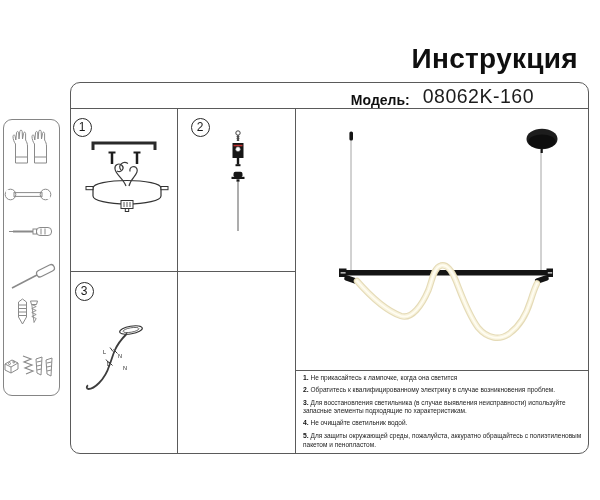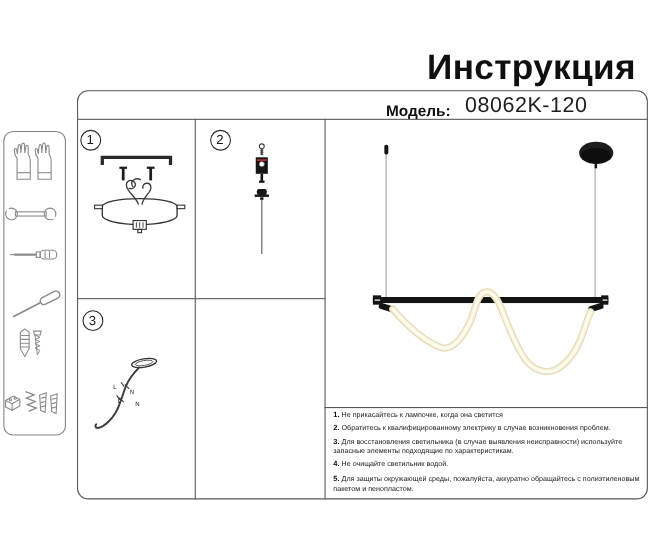--- a/index.html
+++ b/index.html
@@ -1,18 +1,18 @@
 <!DOCTYPE html>
 <html><head>
 <meta charset="utf-8">
 <style>
   html,body{margin:0;padding:0;background:#fff;}
   .page{position:relative;width:600px;height:500px;background:#ffffff;overflow:hidden;
         font-family:"Liberation Sans", sans-serif;color:#111;}
-  .title{position:absolute;top:43px;right:22px;font-size:32px;font-weight:bold;letter-spacing:.3px;color:#0f0f0f;}
+  .title{position:absolute;top:43px;right:22px;font-size:28px;font-weight:bold;letter-spacing:.3px;color:#0f0f0f;}
   .main-box{position:absolute;left:70px;top:82px;width:519px;height:372px;
             border:1.2px solid #5a5a5a;border-radius:10px;box-sizing:border-box;background:transparent;}
   .sidebar{position:absolute;left:3px;top:119px;width:57px;height:277px;
            border:1px solid #858585;border-radius:9px;box-sizing:border-box;}
   .gridline{position:absolute;background:#5a5a5a;}
   .model-row{position:absolute;left:70px;top:82px;width:520px;height:26px;
              display:flex;align-items:flex-end;justify-content:flex-end;
              padding-right:56px;gap:13px;box-sizing:border-box;}
   .model-label{font-size:14px;font-weight:bold;color:#0f0f0f;}
   .model-value{font-size:19.5px;font-weight:400;letter-spacing:.5px;color:#1c1c1c;}
@@ -27,21 +27,21 @@
 </head>
 <body>
 
 <div class="page">
 
   <div class="title">Инструкция</div>
 
   <div class="main-box"></div>
   <div class="model-row">
     <span class="model-label">Модель:</span>
-    <span class="model-value">08062K-120</span>
+    <span class="model-value">08062K-160</span>
   </div>
   <div class="gridline" style="left:70px;top:108px;width:519px;height:1.1px;"></div>
   <div class="gridline" style="left:177px;top:108px;width:1.1px;height:346px;"></div>
   <div class="gridline" style="left:295px;top:108px;width:1.1px;height:346px;"></div>
   <div class="gridline" style="left:70px;top:271px;width:226px;height:1.1px;"></div>
   <div class="gridline" style="left:295px;top:370px;width:294px;height:1.1px;"></div>
 
   <div class="sidebar"></div>
 
   <div class="badge" style="left:72.5px;top:117.5px;">1</div>

